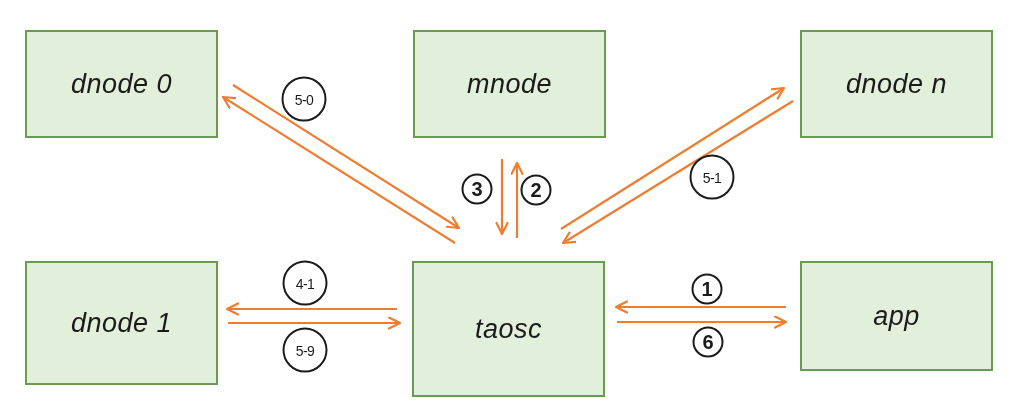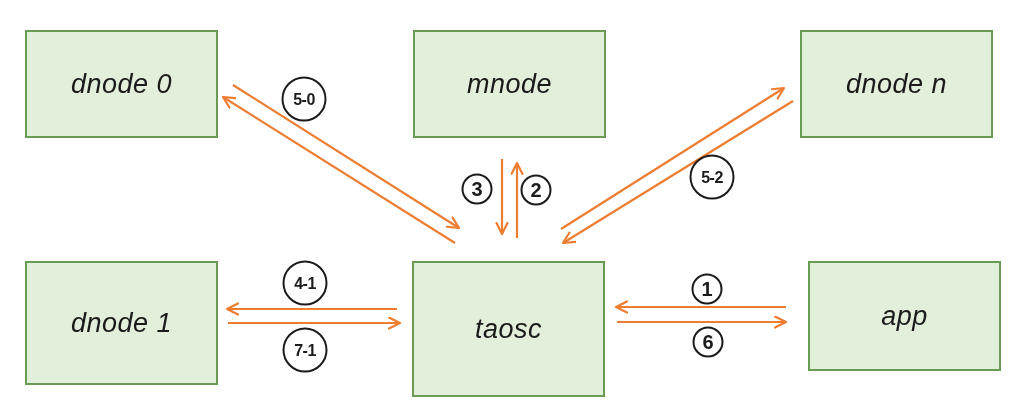--- a/index.html
+++ b/index.html
@@ -24,41 +24,41 @@
     font-size: 27px;
     color: #1b1b1b;
     letter-spacing: 0.5px;
     font-style: italic;
   }
   #node-dnode0 { left: 25px;  top: 30px; }
   #node-mnode  { left: 413px; top: 30px; }
   #node-dnoden { left: 800px; top: 30px; }
   #node-dnode1 { left: 25px;  top: 261px; height: 124px; }
   #node-taosc  { left: 412px; top: 261px; height: 136px; }
-  #node-app    { left: 800px; top: 261px; height: 110px; margin-left: 8px; }
+  #node-app    { left: 800px; top: 261px; height: 110px; }
 
   svg.arrows {
     position: absolute;
     left: 0; top: 0;
     width: 1024px; height: 403px;
   }
 
   .edge-label {
     position: absolute;
     background: #ffffff;
     border: 2px solid #1b1b1b;
     border-radius: 50%;
     box-sizing: border-box;
     display: flex; align-items: center; justify-content: center;
     color: #1b1b1b;
     transform: translate(-50%, -50%);
   }
   .edge-label.pair {
     width: 45px; height: 45px;
-    font-size: 16px; font-weight: 700;
+    font-size: 14px; font-weight: 400;
     letter-spacing: -0.5px;
   }
   .edge-label.digit {
     width: 31px; height: 31px;
     font-size: 20px; font-weight: 700;
     border-width: 2.5px;
   }
   #label-5-0 { left: 304px; top: 99px;  }
   #label-4-0 { left: 303px; top: 182px; }
   #label-3   { left: 477px; top: 189px; }
@@ -110,19 +110,19 @@
   <div class="node" id="node-taosc">
     <span>taosc</span>
   </div>
   <div class="node" id="node-app">
     <span>app</span>
   </div>
 
   <div class="edge-label pair" id="label-5-0">5-0</div>
   <div class="edge-label digit" id="label-3">3</div>
   <div class="edge-label digit" id="label-2">2</div>
-  <div class="edge-label pair" id="label-5-2">5-2</div>
+  <div class="edge-label pair" id="label-5-2">5-1</div>
   <div class="edge-label pair" id="label-4-1">4-1</div>
-  <div class="edge-label pair" id="label-5-1">7-1</div>
+  <div class="edge-label pair" id="label-5-1">5-9</div>
   <div class="edge-label digit" id="label-1">1</div>
   <div class="edge-label digit" id="label-6">6</div>
 
 </div>
 
 </body></html>

